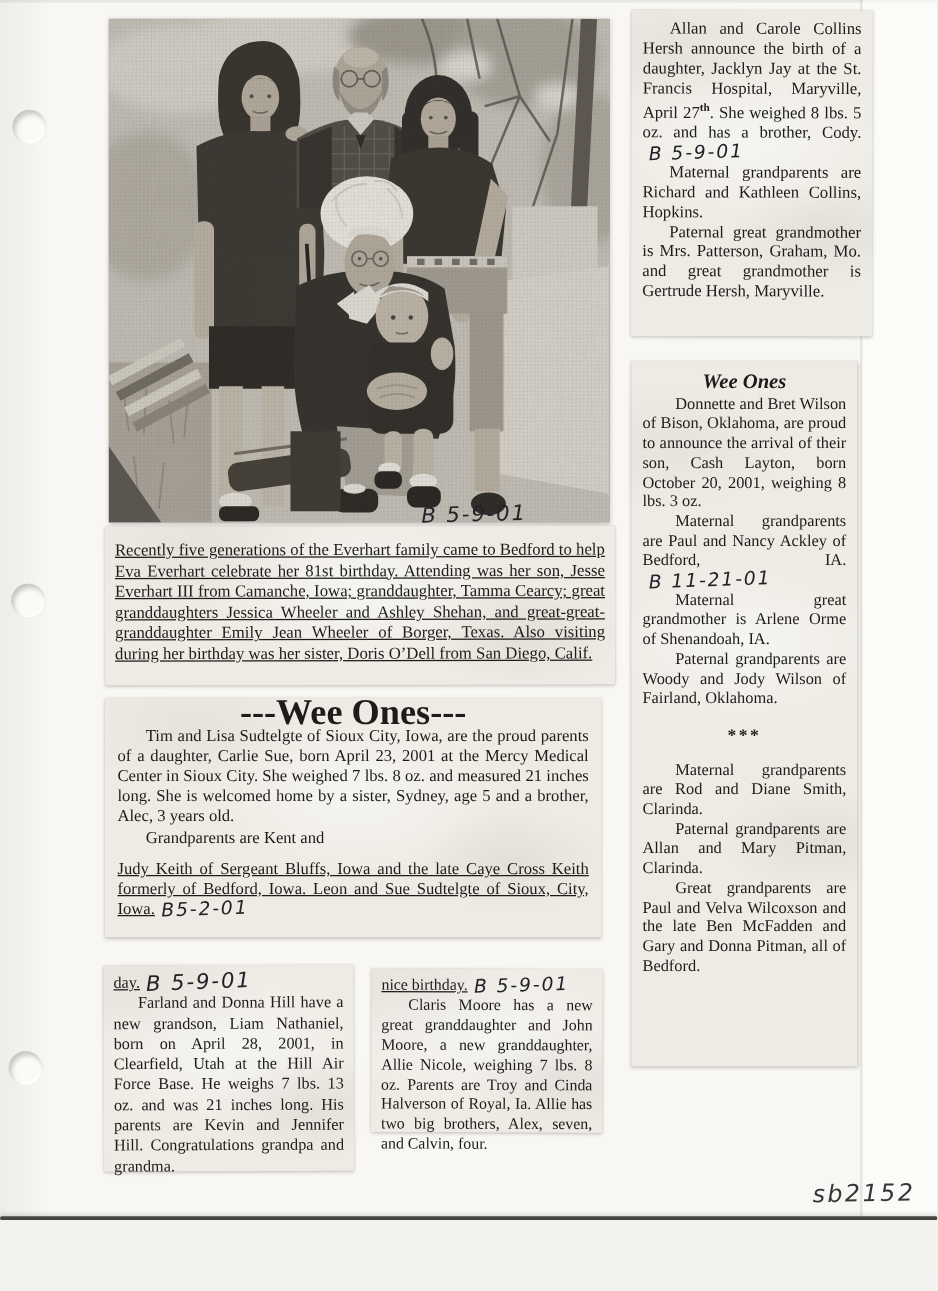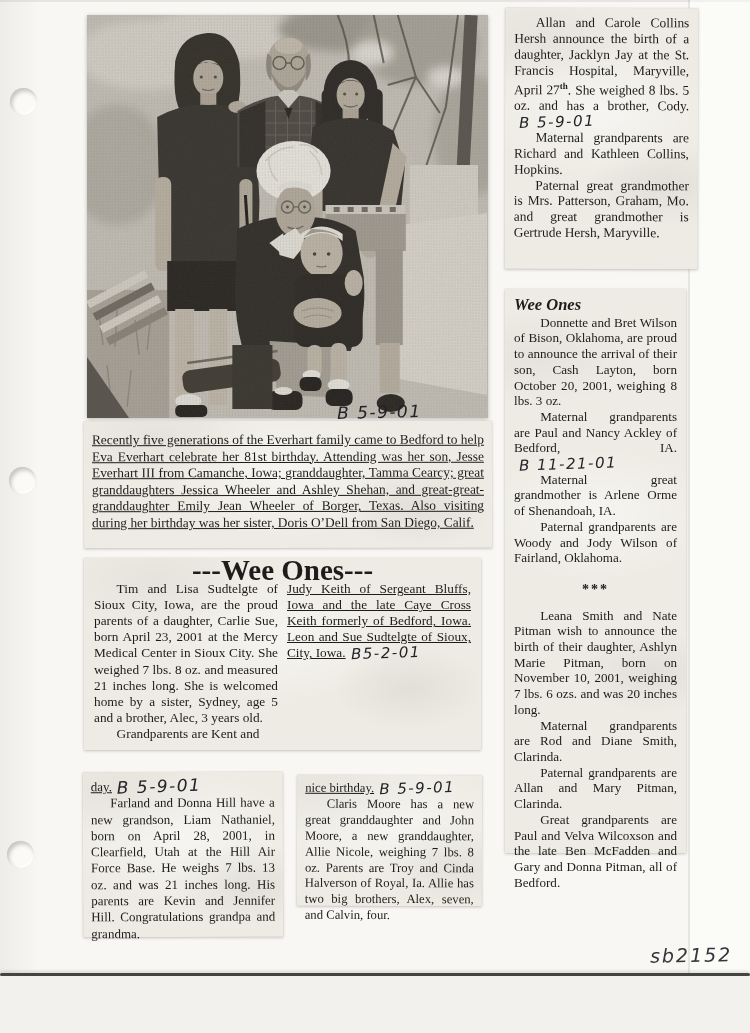--- a/index.html
+++ b/index.html
@@ -29,26 +29,26 @@
   .photo-clip{left:87px;top:15px;width:401px;height:403px;background:#c7c3ba;box-shadow:0 1px 4px rgba(0,0,0,0.25);}
   .photo-clip svg{display:block;width:100%;height:100%;}
   .caption-clip{left:84px;top:421px;width:408px;height:127px;padding:11px 8px 4px;box-sizing:border-box;
                 font-size:13.4px;line-height:16.6px;transform:rotate(-0.1deg);}
   .collins{left:505px;top:8px;width:193px;height:261px;padding:7px 9px;box-sizing:border-box;
            font-size:13.4px;line-height:15.9px;transform:rotate(0.15deg);}
   .collins p{text-indent:1.6em;}
   .wilson{left:505px;top:289px;width:181px;height:564px;padding:8px 9px;box-sizing:border-box;
           font-size:13.1px;line-height:15.7px;}
   .wilson p{text-indent:2em;}
-  .wo-title{font-style:italic;font-weight:bold;font-size:16.5px;text-indent:0;margin:0 0 2px;}
+  .wo-title{font-style:italic;font-weight:bold;text-align:center;font-size:16.5px;text-indent:0;margin:0 0 2px;}
   .stars{text-align:center;font-weight:bold;font-size:14px;letter-spacing:2px;margin:16px 0 10px;}
   .weeones{left:84px;top:558px;width:397px;height:192px;padding:4px 10px;box-sizing:border-box;
            font-size:13.3px;line-height:16.1px;}
   .weeones-title{text-align:center;font-weight:bold;font-size:29px;margin:0 0 3px;}
-  .wo-cols{display:flex;gap:9px;}
+  .wo-cols{display:flex;gap:9px;flex-direction:column;}
   .wo-col{flex:1;}
   .hill{left:83px;top:772px;width:200px;height:165px;padding:5px 8px;box-sizing:border-box;
         font-size:13px;line-height:16.3px;transform:rotate(-0.2deg);}
   .hill .indent{text-indent:1.5em;}
   .moore{left:297px;top:775px;width:185px;height:131px;padding:5px 8px;box-sizing:border-box;
          font-size:12.7px;line-height:15.9px;transform:rotate(0.2deg);}
   
   .hw{font-family:"DejaVu Sans",sans-serif;font-style:italic;color:#222228;letter-spacing:1.5px;white-space:nowrap;}
   .hw-inline{display:inline-block;font-size:15px;line-height:1;transform:rotate(-2deg) translateY(1px);margin-left:5px;text-indent:0;}
   .hw-big{font-size:17px;}
@@ -254,21 +254,20 @@
     <p>Paternal great grandmother is Mrs. Patterson, Graham, Mo. and great grandmother is Gertrude Hersh, Maryville.</p>
   </div>
 
   <div class="clipping wilson">
     <div class="wo-title">Wee Ones</div>
     <p>Donnette and Bret Wilson of Bison, Oklahoma, are proud to announce the arrival of their son, Cash Layton, born October 20, 2001, weighing 8 lbs. 3 oz.</p>
     <p><span>Maternal grandparents are Paul and Nancy Ackley of Bedford, IA.</span><span class="hw hw-inline">B 11-21-01</span></p>
     <p>Maternal great grandmother is Arlene Orme of Shenandoah, IA.</p>
     <p>Paternal grandparents are Woody and Jody Wilson of Fairland, Oklahoma.</p>
     <div class="stars">***</div>
-    <p>Leana Smith and Nate Pitman wish to announce the birth of their daughter, Ashlyn Marie Pitman, born on November 10, 2001, weighing 7 lbs. 6 ozs. and was 20 inches long.</p>
     <p>Maternal grandparents are Rod and Diane Smith, Clarinda.</p>
     <p>Paternal grandparents are Allan and Mary Pitman, Clarinda.</p>
     <p>Great grandparents are Paul and Velva Wilcoxson and the late Ben McFadden and Gary and Donna Pitman, all of Bedford.</p>
   </div>
 
   <div class="clipping weeones">
     <div class="weeones-title">---Wee Ones---</div>
     <div class="wo-cols">
       <div class="wo-col">
         <p class="indent">Tim and Lisa Sudtelgte of Sioux City, Iowa, are the proud parents of a daughter, Carlie Sue, born April 23, 2001 at the Mercy Medical Center in Sioux City. She weighed 7 lbs. 8 oz. and measured 21 inches long. She is welcomed home by a sister, Sydney, age 5 and a brother, Alec, 3 years old.</p>

